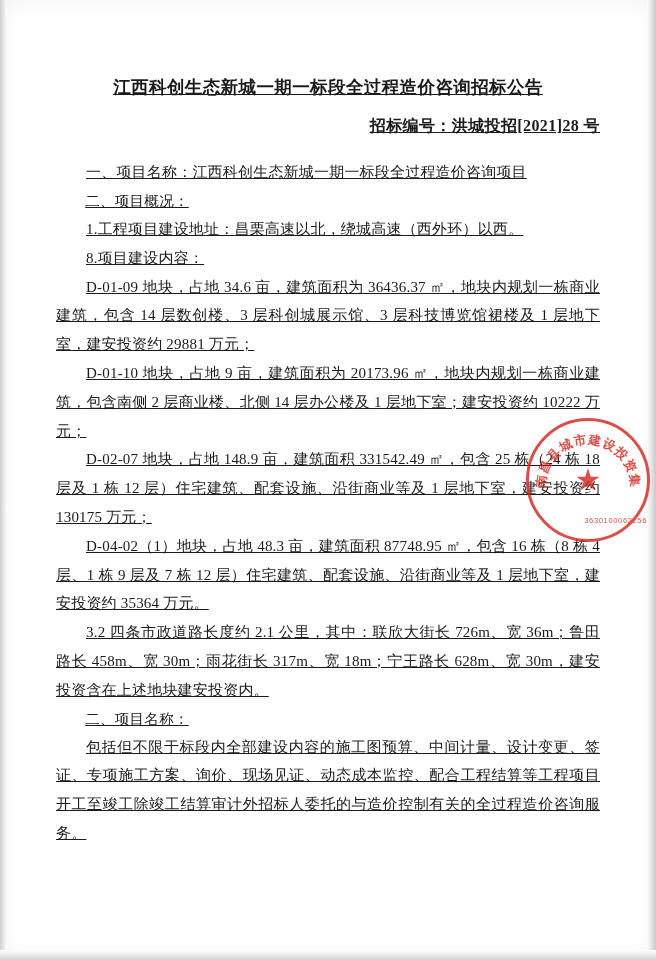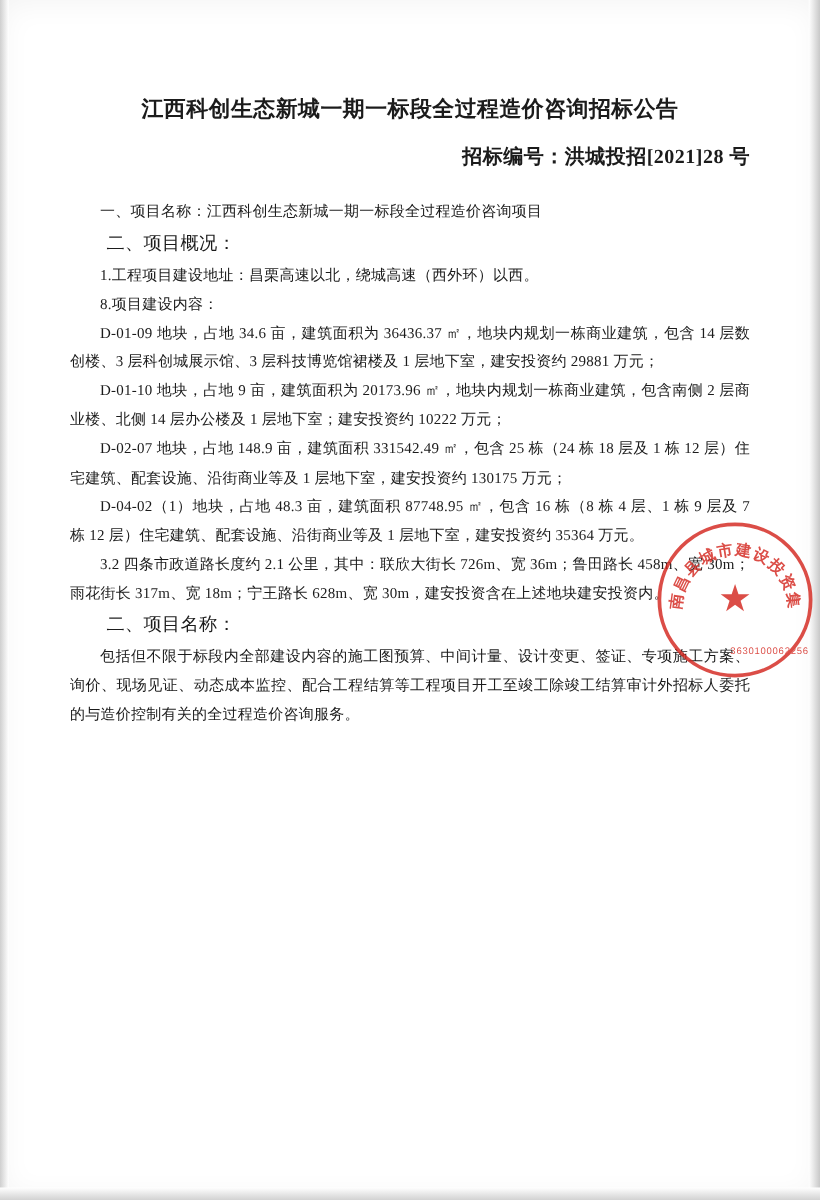--- a/index.html
+++ b/index.html
@@ -43,39 +43,40 @@
     left: 0; bottom: 0;
     width: 656px; height: 10px;
     background: linear-gradient(to top, #d2d2d2, #ffffff);
   }
   .content {
     position: absolute;
     left: 0; top: 0;
     width: 656px;
     padding: 74px 56px 0 56px;
     box-sizing: border-box;
+    text-decoration: underline;
   }
   .title {
     text-align: center;
     font-size: 17.5px;
     font-weight: bold;
     letter-spacing: 0.4px;
     line-height: 1.5;
     margin: 0 0 14px 0;
   }
   .subtitle {
     text-align: right;
     font-size: 16px;
     font-weight: bold;
     letter-spacing: 0.4px;
     line-height: 1.5;
     margin: 0 0 20px 0;
   }
   .para {
-    font-size: 12px;
+    font-size: 15px;
     line-height: 1.92;
     text-align: justify;
     text-justify: inter-ideograph;
     margin: 0;
     letter-spacing: 0.2px;
   }
   .indent2 { text-indent: 2em; }
   .section-head {
     font-size: 14.6px;
     line-height: 1.92;

